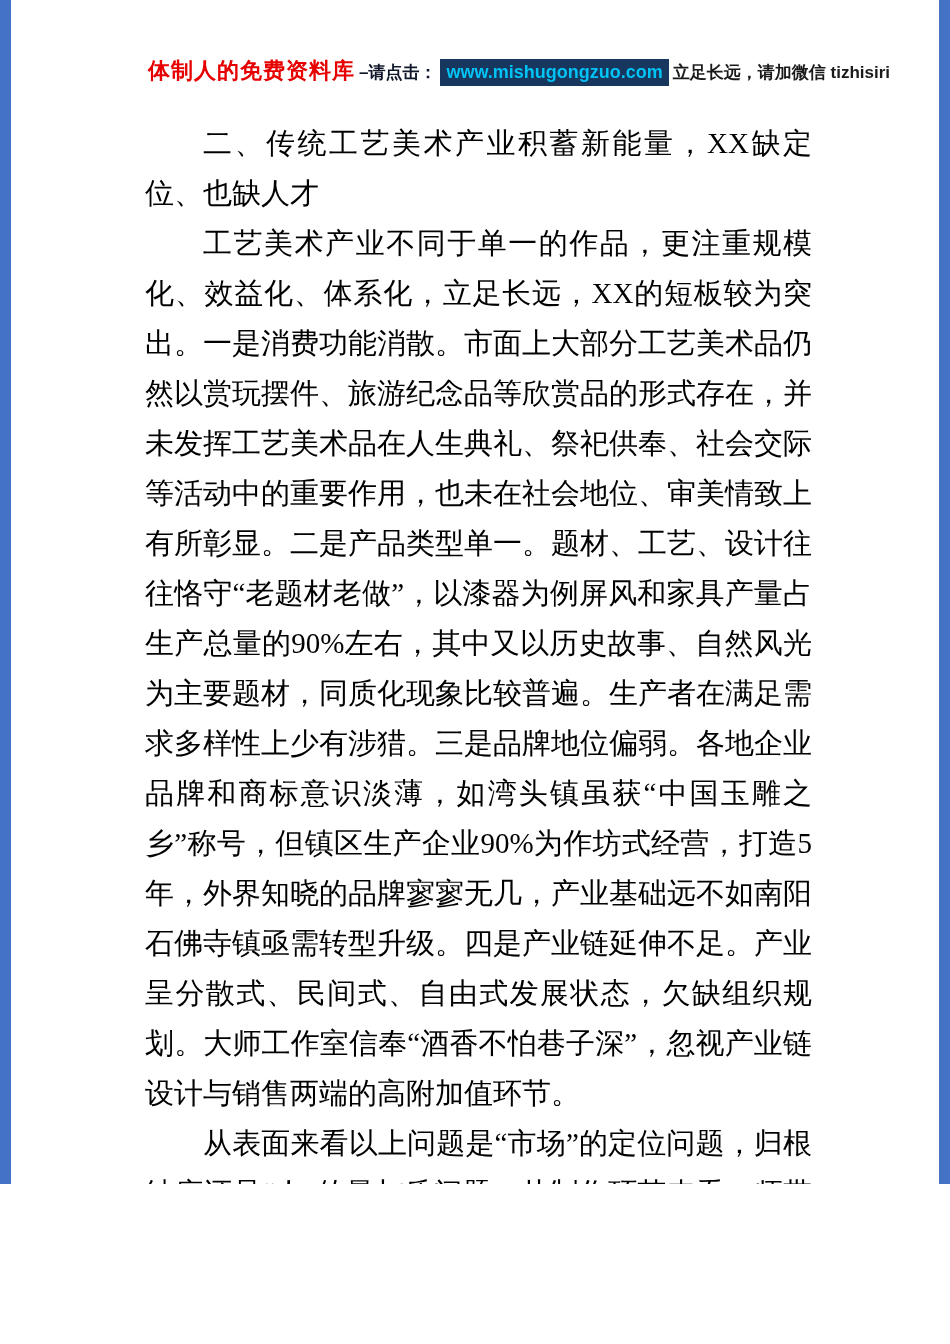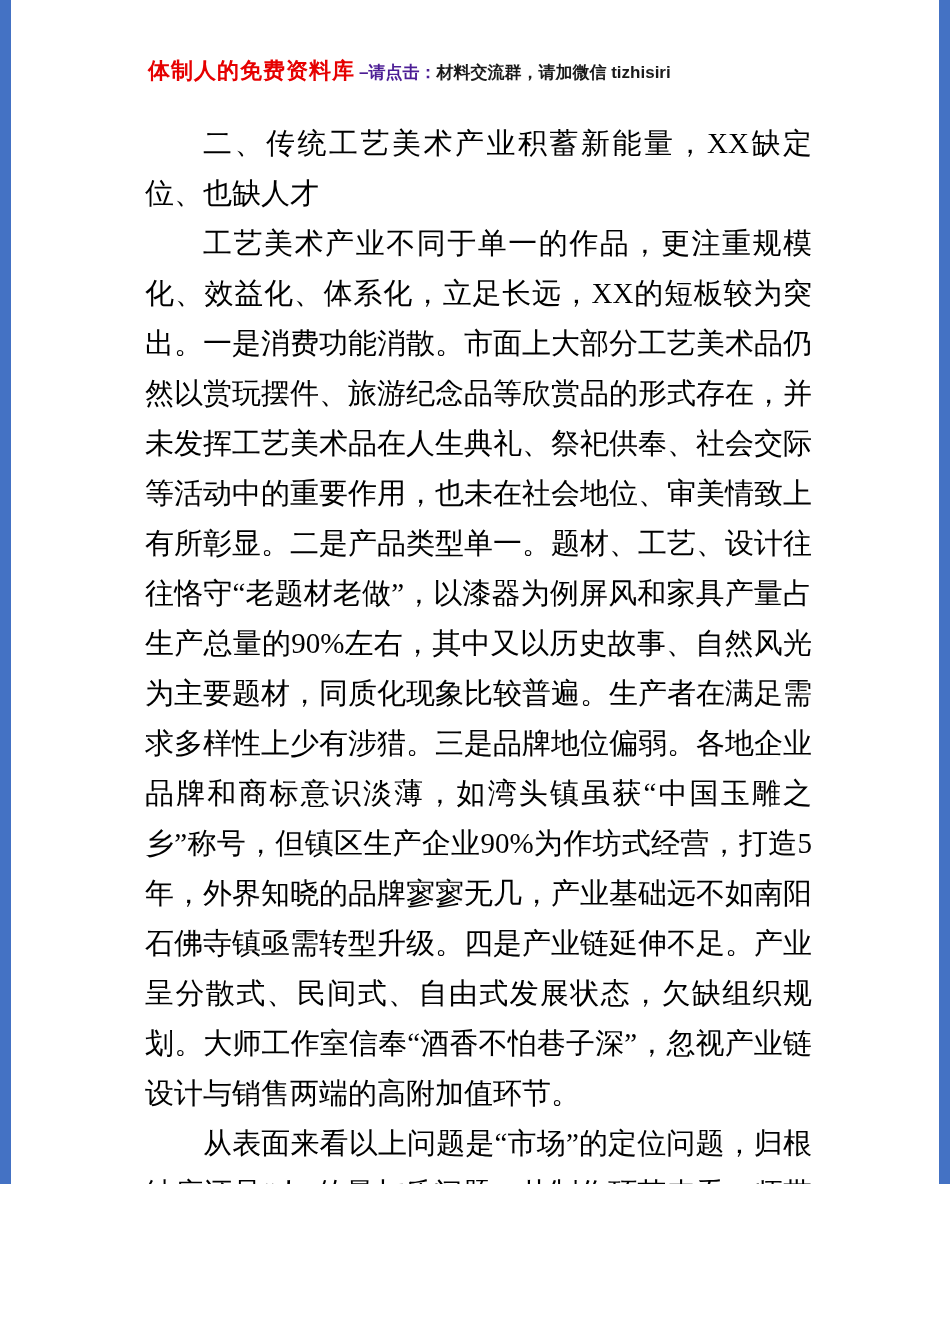--- a/index.html
+++ b/index.html
@@ -36,21 +36,21 @@
     white-space: nowrap;
     font-family: "Liberation Sans", "DejaVu Sans", sans-serif;
   }
   .header .site {
     color: #e60000;
     font-weight: bold;
     font-size: 22px;
     letter-spacing: 1px;
   }
   .header .hint {
-    color: #4c1d95;
+    color: #0f172a;
     font-weight: bold;
     font-size: 17px;
     margin-left: 4px;
   }
   .header .url {
     color: #00c3f5;
     background: #17375e;
     font-weight: bold;
     font-size: 18px;
     padding: 3px 6px;
@@ -93,21 +93,22 @@
 <body>
 
 <div class="page">
 
   <div class="edge-bar left"></div>
   <div class="edge-bar right"></div>
 
   <div class="header">
     <span class="site">体制人的免费资料库</span>
     <span class="hint">–请点击：</span>
-    <span class="group">材料交流群，请加微信 tizhisiri</span>
+    <span class="url">www.mishugongzuo.com</span>
+    <span class="group">立足长远，请加微信 tizhisiri</span>
   </div>
 
   <div class="content">
 
 
     <h2 class="heading">二、传统工艺美术产业积蓄新能量，XX缺定位、也缺人才</h2>
 
     <p class="para"><span>工艺美术产业不同于单一的作品，更注重规模化、效益化、体系化，立足长远，XX的短板较为突出。</span><span class="b">一是消费功能消散。</span><span>市面上大部分工艺美术品仍然以赏玩摆件、旅游纪念品等欣赏品的形式存在，并未发挥工艺美术品在人生典礼、祭祀供奉、社会交际等活动中的重要作用，也未在社会地位、审美情致上有所彰显。</span><span class="b">二是产品类型单一。</span><span>题材、工艺、设计往往恪守“老题材老做”，以漆器为例屏风和家具产量占生产总量的90%左右，其中又以历史故事、自然风光为主要题材，同质化现象比较普遍。生产者在满足需求多样性上少有涉猎。</span><span class="b">三是品牌地位偏弱。</span><span>各地企业品牌和商标意识淡薄，如湾头镇虽获“中国玉雕之乡”称号，但镇区生产企业90%为作坊式经营，打造5年，外界知晓的品牌寥寥无几，产业基础远不如南阳石佛寺镇亟需转型升级。</span><span class="b">四是产业链延伸不足。</span><span>产业呈分散式、民间式、自由式发展状态，欠缺组织规划。大师工作室信奉“酒香不怕巷子深”，忽视产业链设计与销售两端的高附加值环节。</span></p>
 
     <p class="para">从表面来看以上问题是“市场”的定位问题，归根结底还是“人”的量与质问题。从制作环节来看，师带徒模式让传承人能够传承工匠精神。但不足也很明显——培养</p>

